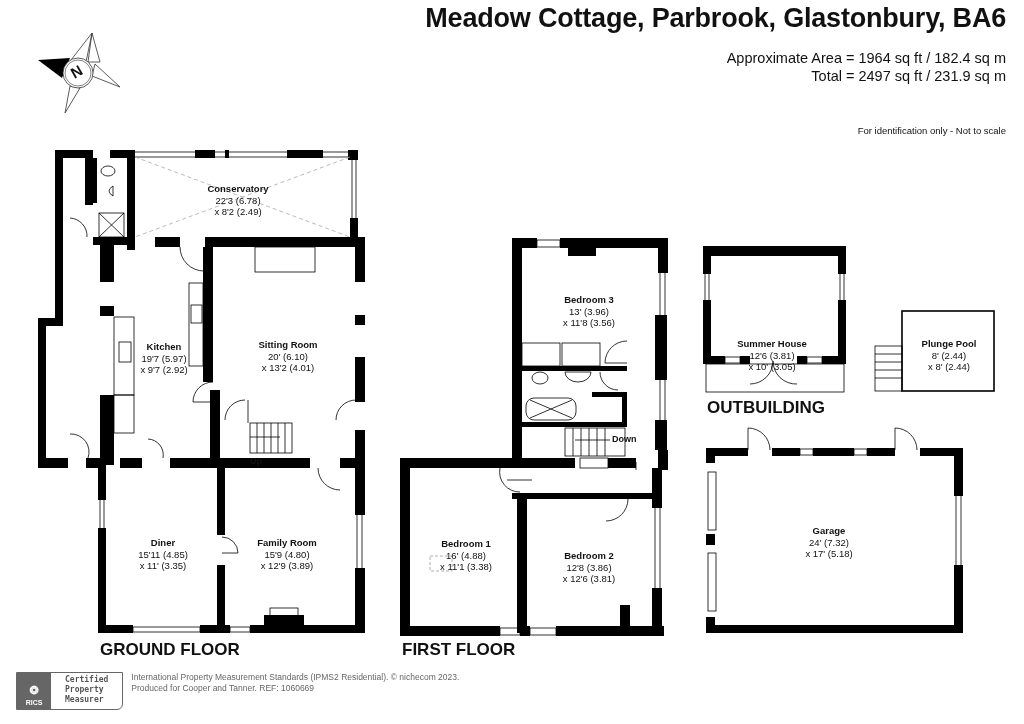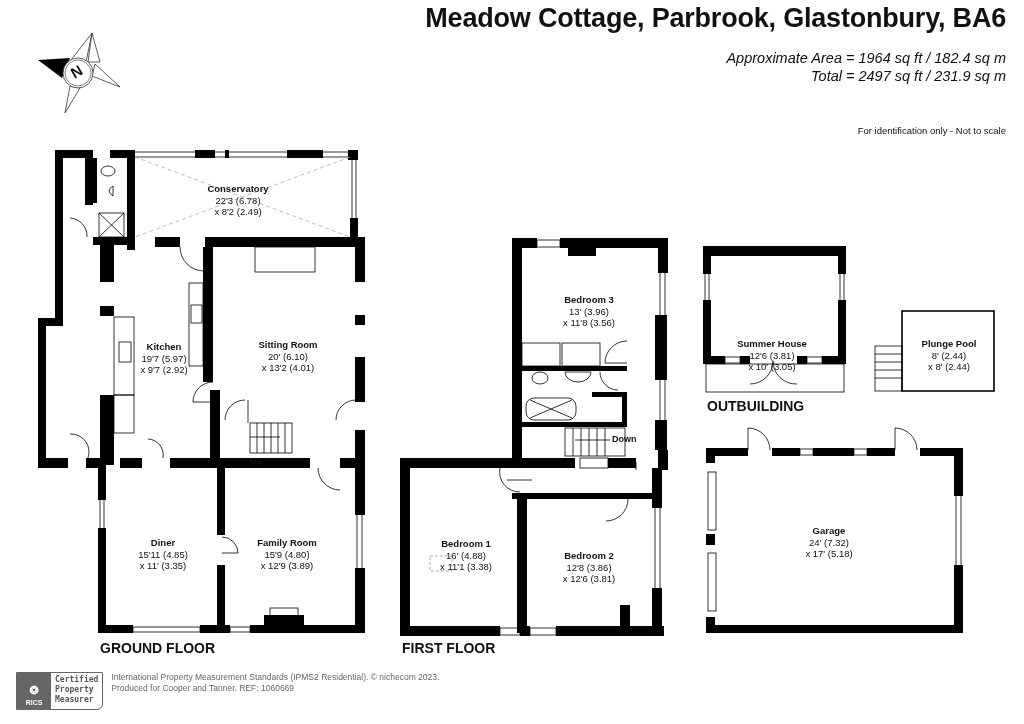--- a/index.html
+++ b/index.html
@@ -1,30 +1,30 @@
 <!DOCTYPE html>
 <html><head>
 <meta charset="utf-8">
 <style>
   html, body { margin:0; padding:0; background:#ffffff; }
   body { width:1024px; height:724px; position:relative; overflow:hidden; font-family:"Liberation Sans", sans-serif; color:#111; }
   .title { position:absolute; right:18px; top:3px; font-size:27px; font-weight:bold; letter-spacing:-0.2px; white-space:nowrap;margin-left:16px; }
   .areas { position:absolute; right:18px; top:50px; text-align:right; font-size:14.5px; line-height:17.5px; }
-  .areas div { white-space:nowrap;font-style:italic; }
+  .areas div { white-space:nowrap; }
   .note { position:absolute; right:18px; top:125px; font-size:9.5px; }
   svg.plan { position:absolute; left:0; top:0; }
   .room-label { position:absolute; text-align:center; font-size:9.5px; line-height:11.5px; transform:translateX(-50%); white-space:nowrap; }
   .room-label .rn { font-weight:bold; }
-  .floor-label { position:absolute; font-weight:bold; font-size:14px; }
+  .floor-label { position:absolute; font-weight:bold; font-size:17px; }
   .small-label { position:absolute; font-weight:bold; font-size:9px; }
   .footer { position:absolute; left:16px; top:672px; display:flex; align-items:flex-start; }
   .rics { display:flex; border:1px solid #666; border-radius:0 0 6px 0; height:36px; }
   .rics-logo { width:34px; background:#666; color:#fff; font-size:7px; font-weight:bold; display:flex; flex-direction:column; align-items:center; justify-content:flex-end; padding-bottom:3px; }
   .rics-logo .emb { font-size:11px; margin-bottom:2px; }
-  .rics-text { padding:2px 4px; font-family:"DejaVu Sans Mono", monospace; font-size:8px; line-height:10px; color:#555; font-weight:bold; }
+  .rics-text { padding:2px 14px; font-family:"DejaVu Sans Mono", monospace; font-size:8px; line-height:10px; color:#555; font-weight:bold; }
   .footer-text { margin-left:8px; font-size:8.5px; line-height:11px; color:#666; }
 </style>
 </head>
 <body>
 
 <div class="title">Meadow Cottage, Parbrook, Glastonbury, BA6</div>
 <div class="areas">
   <div>Approximate Area = 1964 sq ft / 182.4 sq m</div>
   <div>Total = 2497 sq ft / 231.9 sq m</div>
 </div>

